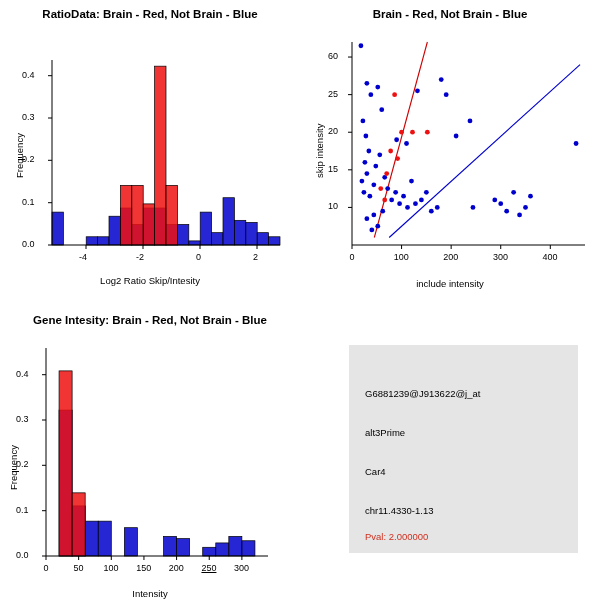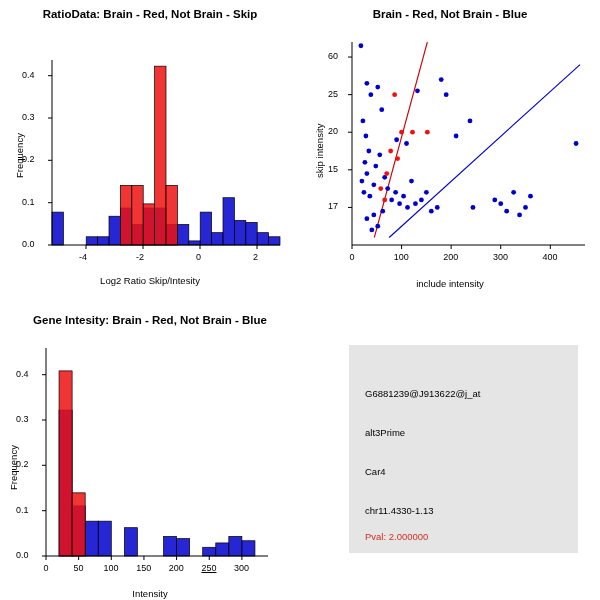--- a/index.html
+++ b/index.html
@@ -14,21 +14,21 @@
   .infotext{font-size:9.5px;color:#000;}
   .infotext.red{color:#d03020;}
   .rot{transform:rotate(-90deg);transform-origin:left top;}
 </style>
 </head>
 <body>
 
 <div class="page">
 
   <div class="panel" style="left:0;top:0;width:300px;height:300px;">
-    <div class="title" style="position:absolute;left:0;top:8px;width:300px;">RatioData: Brain - Red, Not Brain - Skip</div>
+    <div class="title" style="position:absolute;left:0;top:8px;width:300px;">RatioData: Brain - Red, Not Brain - Blue</div>
 
     <svg width="300" height="300" style="position:absolute;left:0;top:0;">
 
       <g id="hist1bars">
           <rect x="52" y="212.11111111111111" width="11.400000000000006" height="32.888888888888886" fill="#0000cc" stroke="#000" stroke-width="0.7" fill-opacity="0.85"></rect>
           <rect x="86.19999999999999" y="236.77777777777777" width="11.400000000000006" height="8.222222222222229" fill="#0000cc" stroke="#000" stroke-width="0.7" fill-opacity="0.85"></rect>
           <rect x="97.6" y="236.77777777777777" width="11.399999999999991" height="8.222222222222229" fill="#0000cc" stroke="#000" stroke-width="0.7" fill-opacity="0.85"></rect>
           <rect x="108.99999999999999" y="216.22222222222223" width="11.400000000000006" height="28.77777777777777" fill="#0000cc" stroke="#000" stroke-width="0.7" fill-opacity="0.85"></rect>
           <rect x="120.39999999999999" y="208" width="11.399999999999991" height="37" fill="#0000cc" stroke="#000" stroke-width="0.7" fill-opacity="0.85"></rect>
           <rect x="131.8" y="224.44444444444446" width="11.399999999999977" height="20.555555555555543" fill="#0000cc" stroke="#000" stroke-width="0.7" fill-opacity="0.85"></rect>
@@ -160,21 +160,21 @@
           <line x1="250.29787234042553" y1="245" x2="250.29787234042553" y2="249"></line>
           <line x1="52" y1="207.40740740740742" x2="48" y2="207.40740740740742"></line>
           <line x1="52" y1="169.81481481481484" x2="48" y2="169.81481481481484"></line>
           <line x1="52" y1="132.22222222222223" x2="48" y2="132.22222222222223"></line>
           <line x1="52" y1="94.62962962962965" x2="48" y2="94.62962962962965"></line>
           <line x1="52" y1="57.03703703703704" x2="48" y2="57.03703703703704"></line>
         </g>
     </svg>
 
     <div id="scatter-ytick-labels">
-        <div class="tick" style="position: absolute; left: 28px; top: 201.407px;">17</div>
+        <div class="tick" style="position: absolute; left: 28px; top: 201.407px;">10</div>
         <div class="tick" style="position: absolute; left: 28px; top: 163.815px;">15</div>
         <div class="tick" style="position: absolute; left: 28px; top: 126.222px;">20</div>
         <div class="tick" style="position: absolute; left: 28px; top: 88.6296px;">25</div>
         <div class="tick" style="position: absolute; left: 28px; top: 51.037px;">60</div>
       </div>
     <div id="scatter-xtick-labels">
         <div class="tick" style="position: absolute; left: 49.4px; top: 252px;">0</div>
         <div class="tick" style="position: absolute; left: 93.7745px; top: 252px;">100</div>
         <div class="tick" style="position: absolute; left: 143.349px; top: 252px;">200</div>
         <div class="tick" style="position: absolute; left: 192.923px; top: 252px;">300</div>

